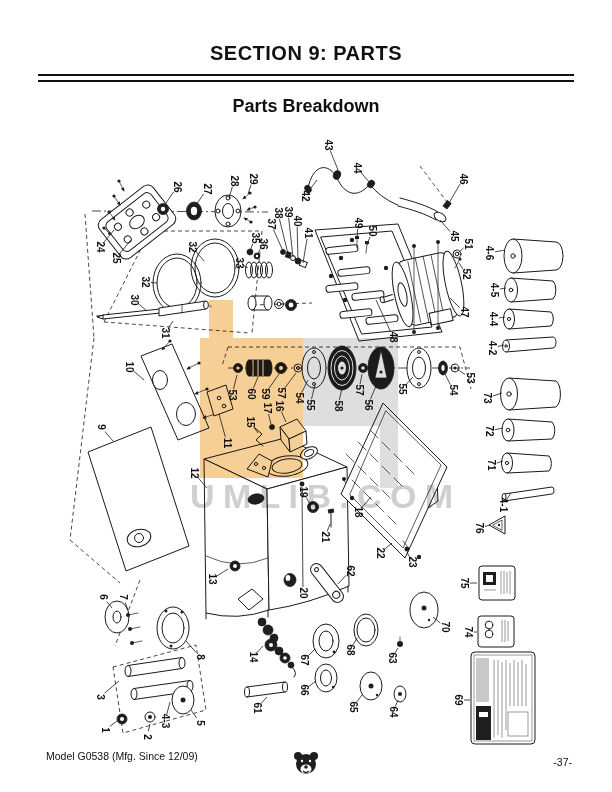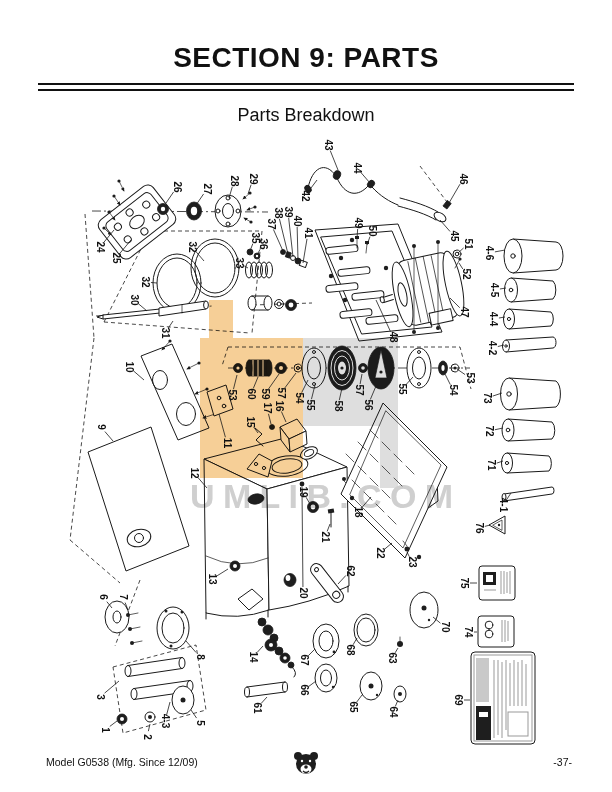--- a/index.html
+++ b/index.html
@@ -1,24 +1,24 @@
 <!DOCTYPE html>
 <html><head>
 <meta charset="utf-8">
 <style>
   html,body{margin:0;padding:0;background:#fff;}
   .page{position:relative;width:612px;height:792px;background:#fff;overflow:hidden;
         font-family:"Liberation Sans",sans-serif;color:#111;}
   header{position:absolute;top:0;left:0;width:612px;text-align:center;z-index:3;}
-  h1{margin:42px 0 0 0;font-size:28px;font-weight:bold;letter-spacing:.5px;}
+  h1{margin:42px 0 0 0;font-size:20px;font-weight:bold;letter-spacing:.5px;}
   .double-rule{width:536px;margin:9px auto 0 auto;}
   .double-rule div{height:2px;background:#111;margin-bottom:4px;}
-  h2{margin:14px 0 0 0;font-size:18px;font-weight:normal;}
+  h2{margin:14px 0 0 0;font-size:18px;font-weight:bold;}
   footer{position:absolute;left:0;top:750px;width:612px;font-size:10.5px;z-index:3;}
-  .model{position:absolute;left:46px;top:6px;}
+  .model{position:absolute;left:46px;top:0;}
   .pageno{position:absolute;right:40px;top:6px;}
   svg.diagram{position:absolute;left:0;top:0;z-index:1;}
   .ln{fill:none;stroke:#1a1a1a;stroke-width:1;stroke-linecap:round;stroke-linejoin:round}
   .thin{fill:none;stroke:#1a1a1a;stroke-width:.7;stroke-linecap:round}
   .fw{fill:#fff;stroke:#1a1a1a;stroke-width:1;stroke-linejoin:round}
   .fd{fill:#1e1e1e;stroke:none}
   .fdw{fill:#1e1e1e;stroke:#1a1a1a;stroke-width:.8}
   .dash{fill:none;stroke:#1a1a1a;stroke-width:.8;stroke-dasharray:4 3}
   .dd{fill:none;stroke:#1a1a1a;stroke-width:.8;stroke-dasharray:9 3 2 3}
   .gry{stroke:#999;stroke-width:1;fill:none}

